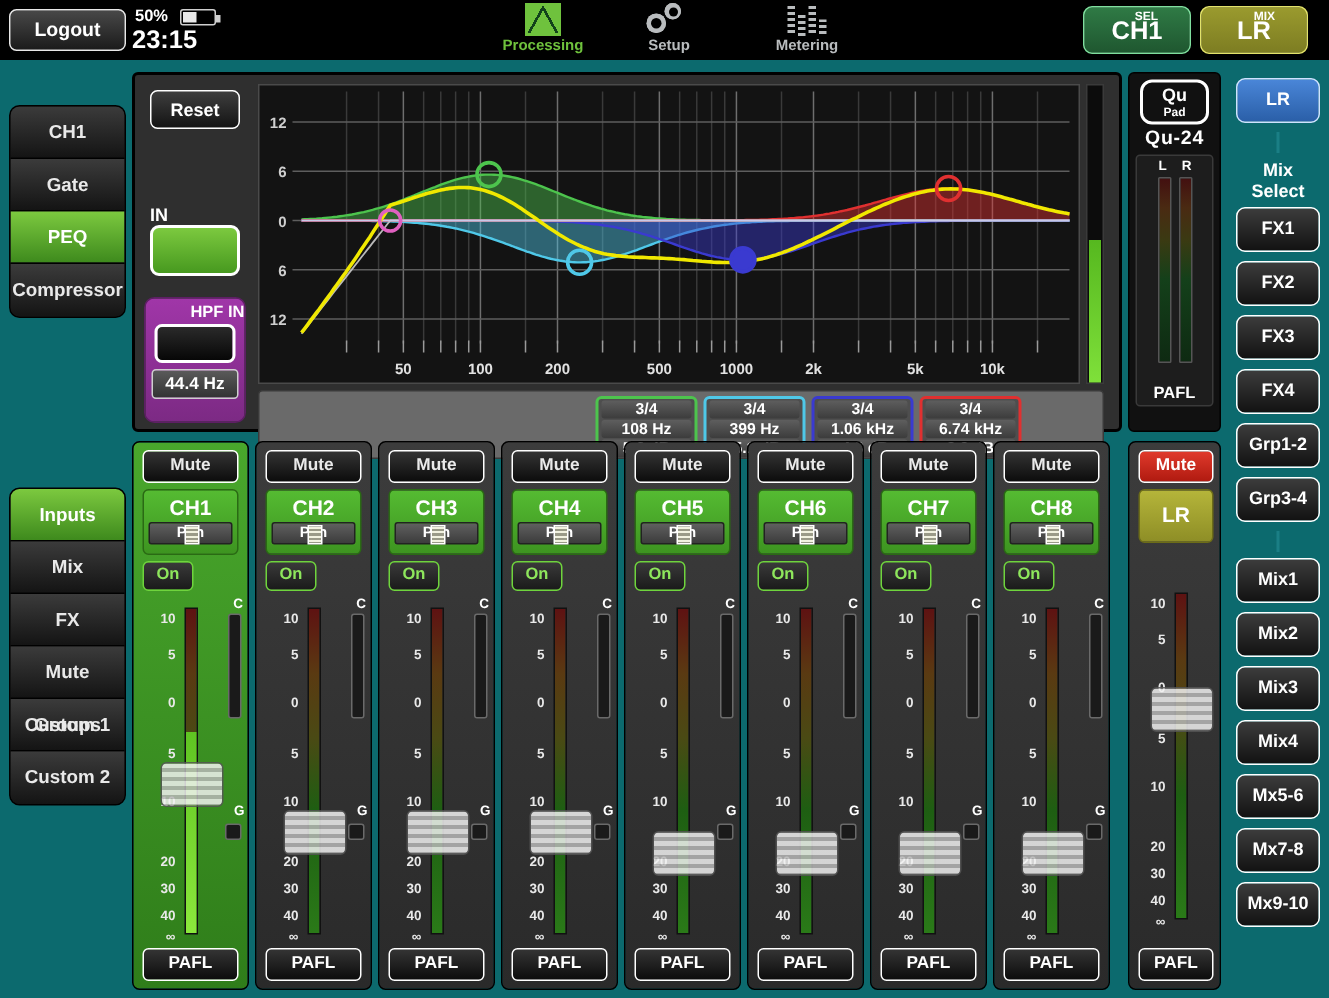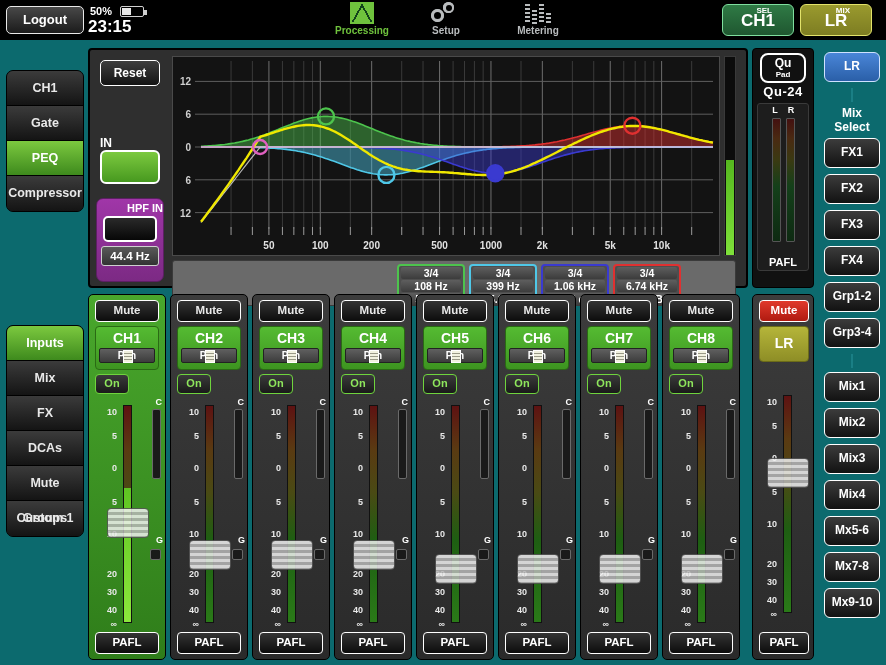--- a/index.html
+++ b/index.html
@@ -214,23 +214,23 @@
   <div class="lsb" id="lsb-top">
       <div class="btn">CH1</div>
       <div class="btn">Gate</div>
       <div class="btn on">PEQ</div>
       <div class="btn">Compressor</div>
     </div>
   <div class="lsb" id="lsb-bot">
       <div class="btn on">Inputs</div>
       <div class="btn">Mix</div>
       <div class="btn">FX</div>
-      <div class="btn">DCAs</div>
       <div class="btn">Mute Groups</div>
       <div class="btn">Custom 1</div>
+      <div class="btn">Custom 2</div>
     </div>
 
   <div class="procpanel">
     <div class="reset">Reset</div>
     <div class="in-lbl">IN</div>
     <div class="in-tog"></div>
     <div class="hpf-box">
       <div class="hpf-lbl">HPF IN</div>
       <div class="hpf-tog"></div>
       <div class="hpf-val">44.4 Hz</div>

